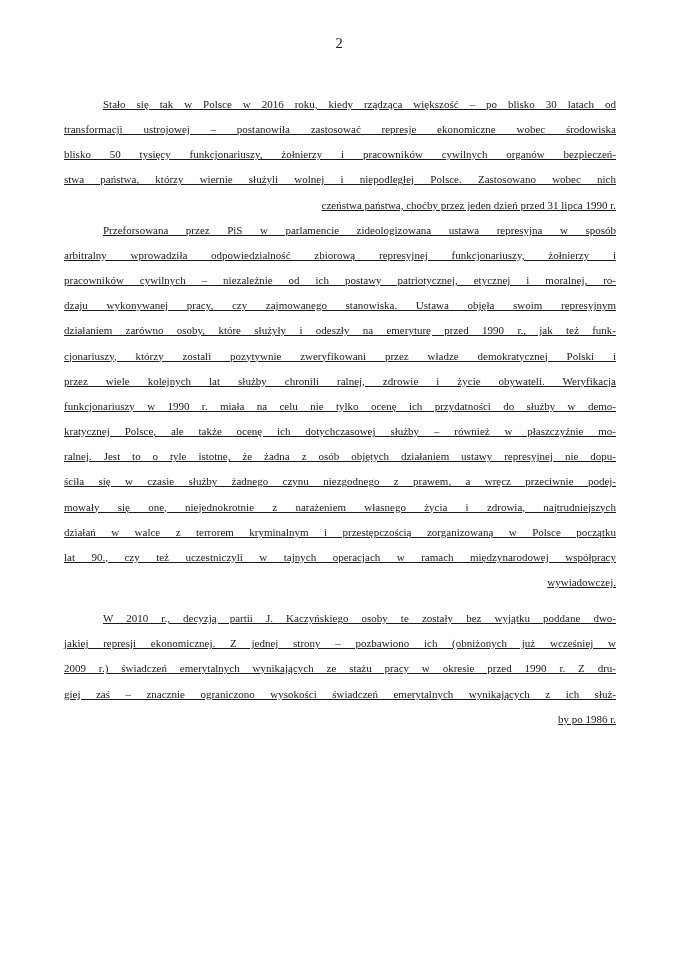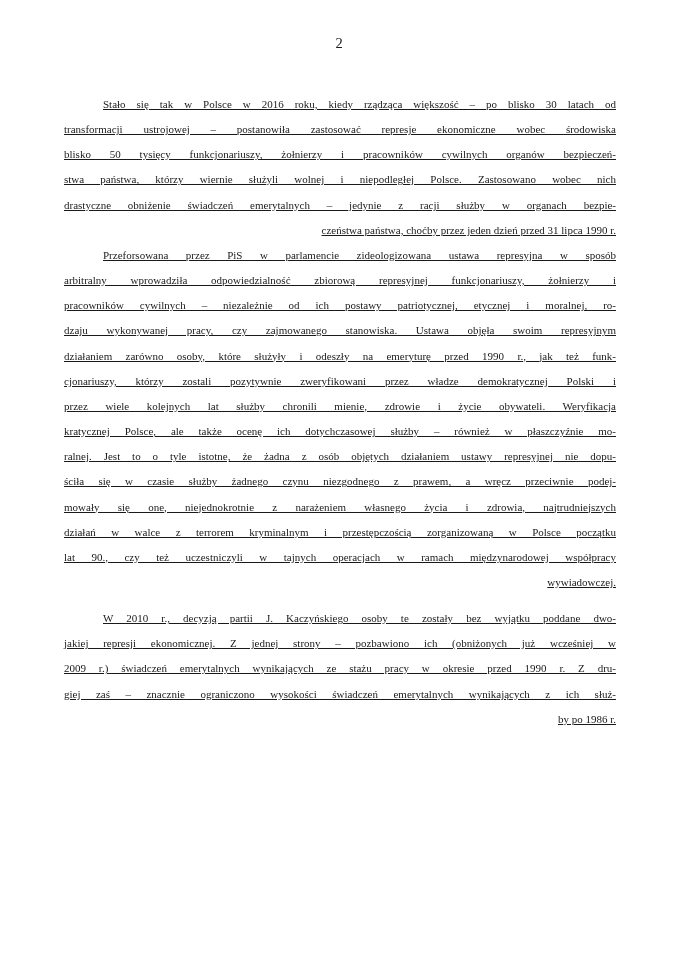--- a/index.html
+++ b/index.html
@@ -52,31 +52,31 @@
 <body>
 
 <div class="page">
   <div class="page-number">2</div>
   <div class="body-text">
       <div class="para">
         <div class="line first j">Stało się tak w Polsce w 2016 roku, kiedy rządząca większość – po blisko 30 latach od</div>
         <div class="line j">transformacji ustrojowej – postanowiła zastosować represje ekonomiczne wobec środowiska</div>
         <div class="line j">blisko 50 tysięcy funkcjonariuszy, żołnierzy i pracowników cywilnych organów bezpieczeń-</div>
         <div class="line j">stwa państwa, którzy wiernie służyli wolnej i niepodległej Polsce. Zastosowano wobec nich</div>
-        <div class="line j">drastyczne obniżenie świadczeń emerytalnych – jedynie z racji służby w organach bezpie-</div>
         <div class="line">czeństwa państwa, choćby przez jeden dzień przed 31 lipca 1990 r.</div>
       </div>
       <div class="para">
         <div class="line first j">Przeforsowana przez PiS w parlamencie zideologizowana ustawa represyjna w sposób</div>
         <div class="line j">arbitralny wprowadziła odpowiedzialność zbiorową represyjnej funkcjonariuszy, żołnierzy i</div>
         <div class="line j">pracowników cywilnych – niezależnie od ich postawy patriotycznej, etycznej i moralnej, ro-</div>
         <div class="line j">dzaju wykonywanej pracy, czy zajmowanego stanowiska. Ustawa objęła swoim represyjnym</div>
         <div class="line j">działaniem zarówno osoby, które służyły i odeszły na emeryturę przed 1990 r., jak też funk-</div>
         <div class="line j">cjonariuszy, którzy zostali pozytywnie zweryfikowani przez władze demokratycznej Polski i</div>
-        <div class="line j">przez wiele kolejnych lat służby chronili mienie, zdrowie i życie obywateli. Weryfikacja</div>
+        <div class="line j">przez wiele kolejnych lat służby chronili ralnej, zdrowie i życie obywateli. Weryfikacja</div>
+        <div class="line j">funkcjonariuszy w 1990 r. miała na celu nie tylko ocenę ich przydatności do służby w demo-</div>
         <div class="line j">kratycznej Polsce, ale także ocenę ich dotychczasowej służby – również w płaszczyźnie mo-</div>
         <div class="line j">ralnej. Jest to o tyle istotne, że żadna z osób objętych działaniem ustawy represyjnej nie dopu-</div>
         <div class="line j">ściła się w czasie służby żadnego czynu niezgodnego z prawem, a wręcz przeciwnie podej-</div>
         <div class="line j">mowały się one, niejednokrotnie z narażeniem własnego życia i zdrowia, najtrudniejszych</div>
         <div class="line j">działań w walce z terrorem kryminalnym i przestępczością zorganizowaną w Polsce początku</div>
         <div class="line j">lat 90., czy też uczestniczyli w tajnych operacjach w ramach międzynarodowej współpracy</div>
         <div class="line">wywiadowczej.</div>
       </div>
       <div class="para spaced">
         <div class="line first j">W 2010 r., decyzją partii J. Kaczyńskiego osoby te zostały bez wyjątku poddane dwo-</div>

